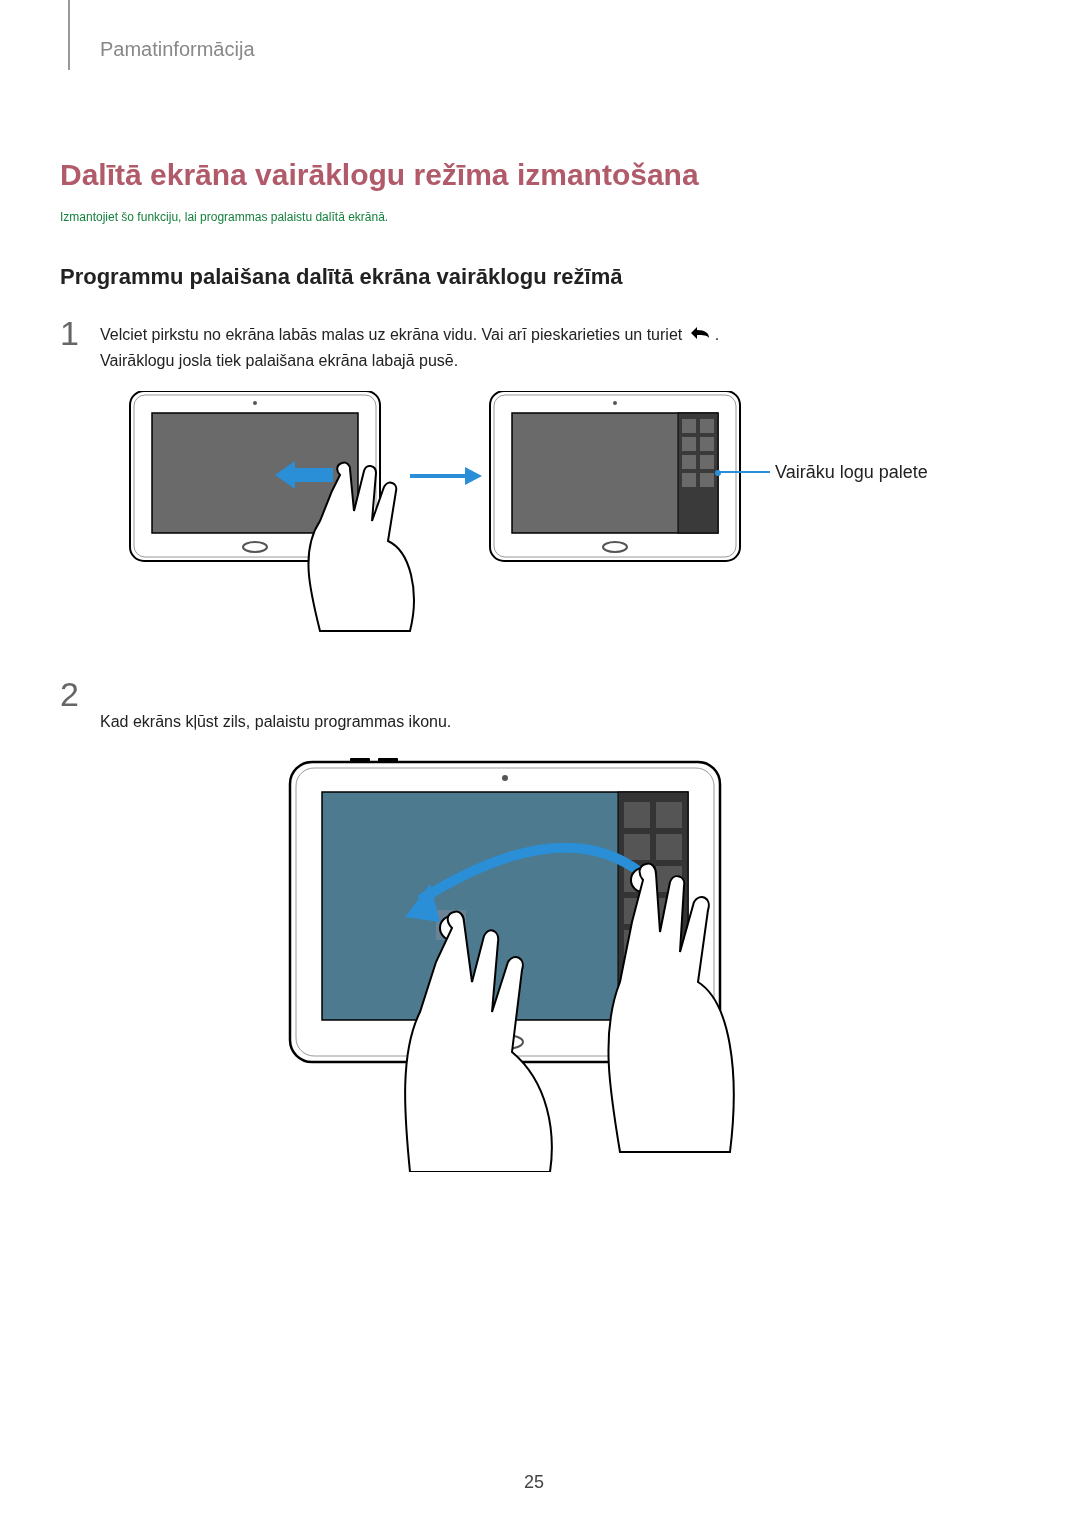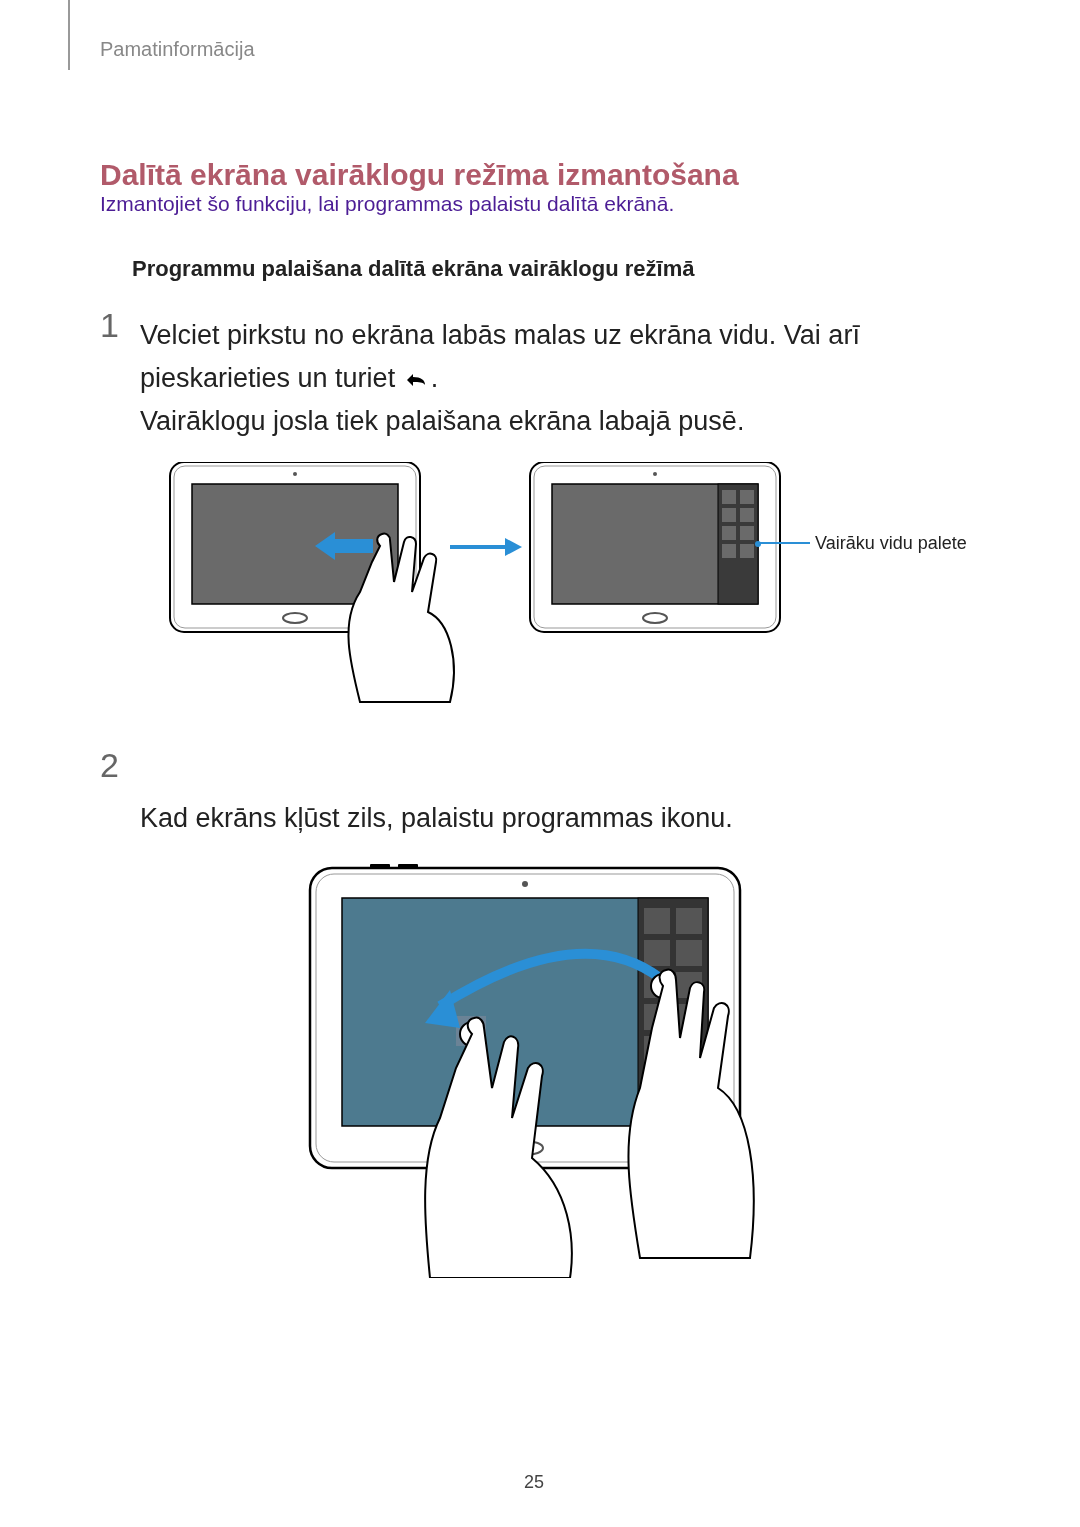--- a/index.html
+++ b/index.html
@@ -7,21 +7,21 @@
     padding: 0;
     font-family: Arial, Helvetica, sans-serif;
     background: #fff;
     color: #222;
     width: 1080px;
     height: 1527px;
     position: relative;
     box-sizing: border-box;
   }
   .page {
-    padding: 40px 100px 0 100px;
+    padding: 40px 100px 0 60px;
     position: relative;
     height: 100%;
     box-sizing: border-box;
   }
   .header-rule {
     position: absolute;
     left: 68px;
     top: 0;
     width: 2px;
     height: 70px;
@@ -34,46 +34,46 @@
     font-size: 20px;
     color: #888;
   }
   .h1 {
     margin-top: 118px;
     font-size: 30px;
     font-weight: bold;
     color: #b15a6a;
   }
   .intro {
-    font-size: 21px;
-    color: #4c1d95;
+    margin-top: 18px;
+    font-size: 12px;
+    color: #15803d;
   }
   .h2 {
     margin-top: 40px;
     font-size: 22px;
     font-weight: bold;
     color: #222;
-    margin-left: 32px;
   }
   .step {
     display: flex;
     margin-top: 26px;
     align-items: flex-start;
   }
   .step-num {
     font-size: 34px;
     color: #666;
     width: 40px;
     line-height: 1;
     font-weight: normal;
     flex-shrink: 0;
   }
   .step-body {
     flex: 1;
-    font-size: 27px;
+    font-size: 16px;
     line-height: 1.6;
     padding-top: 6px;
   }
   .back-icon {
     display: inline-block;
     vertical-align: -3px;
   }
   .figure1 {
     margin: 18px 0 0 50px;
     position: relative;
@@ -186,21 +186,21 @@
           <rect x="192" y="64" width="14" height="14"></rect>
           <rect x="210" y="64" width="14" height="14"></rect>
           <rect x="192" y="82" width="14" height="14"></rect>
           <rect x="210" y="82" width="14" height="14"></rect>
         </g>
 
         <circle cx="228" cy="82" r="3" fill="#2a8fd6"></circle>
       </g>
     </svg>
     <div class="callout-line" style="left:608px; top:80px; width:52px;"></div>
-    <div class="callout-text" style="left:665px; top:71px;">Vairāku vidu palete</div>
+    <div class="callout-text" style="left:665px; top:71px;">Vairāku logu palete</div>
   </div>
 
   <div class="step">
     <div class="step-num">2</div>
     <div class="step-body">
       <br>
       <span>Kad ekrāns kļūst zils, palaistu programmas ikonu.</span>
     </div>
   </div>
 

